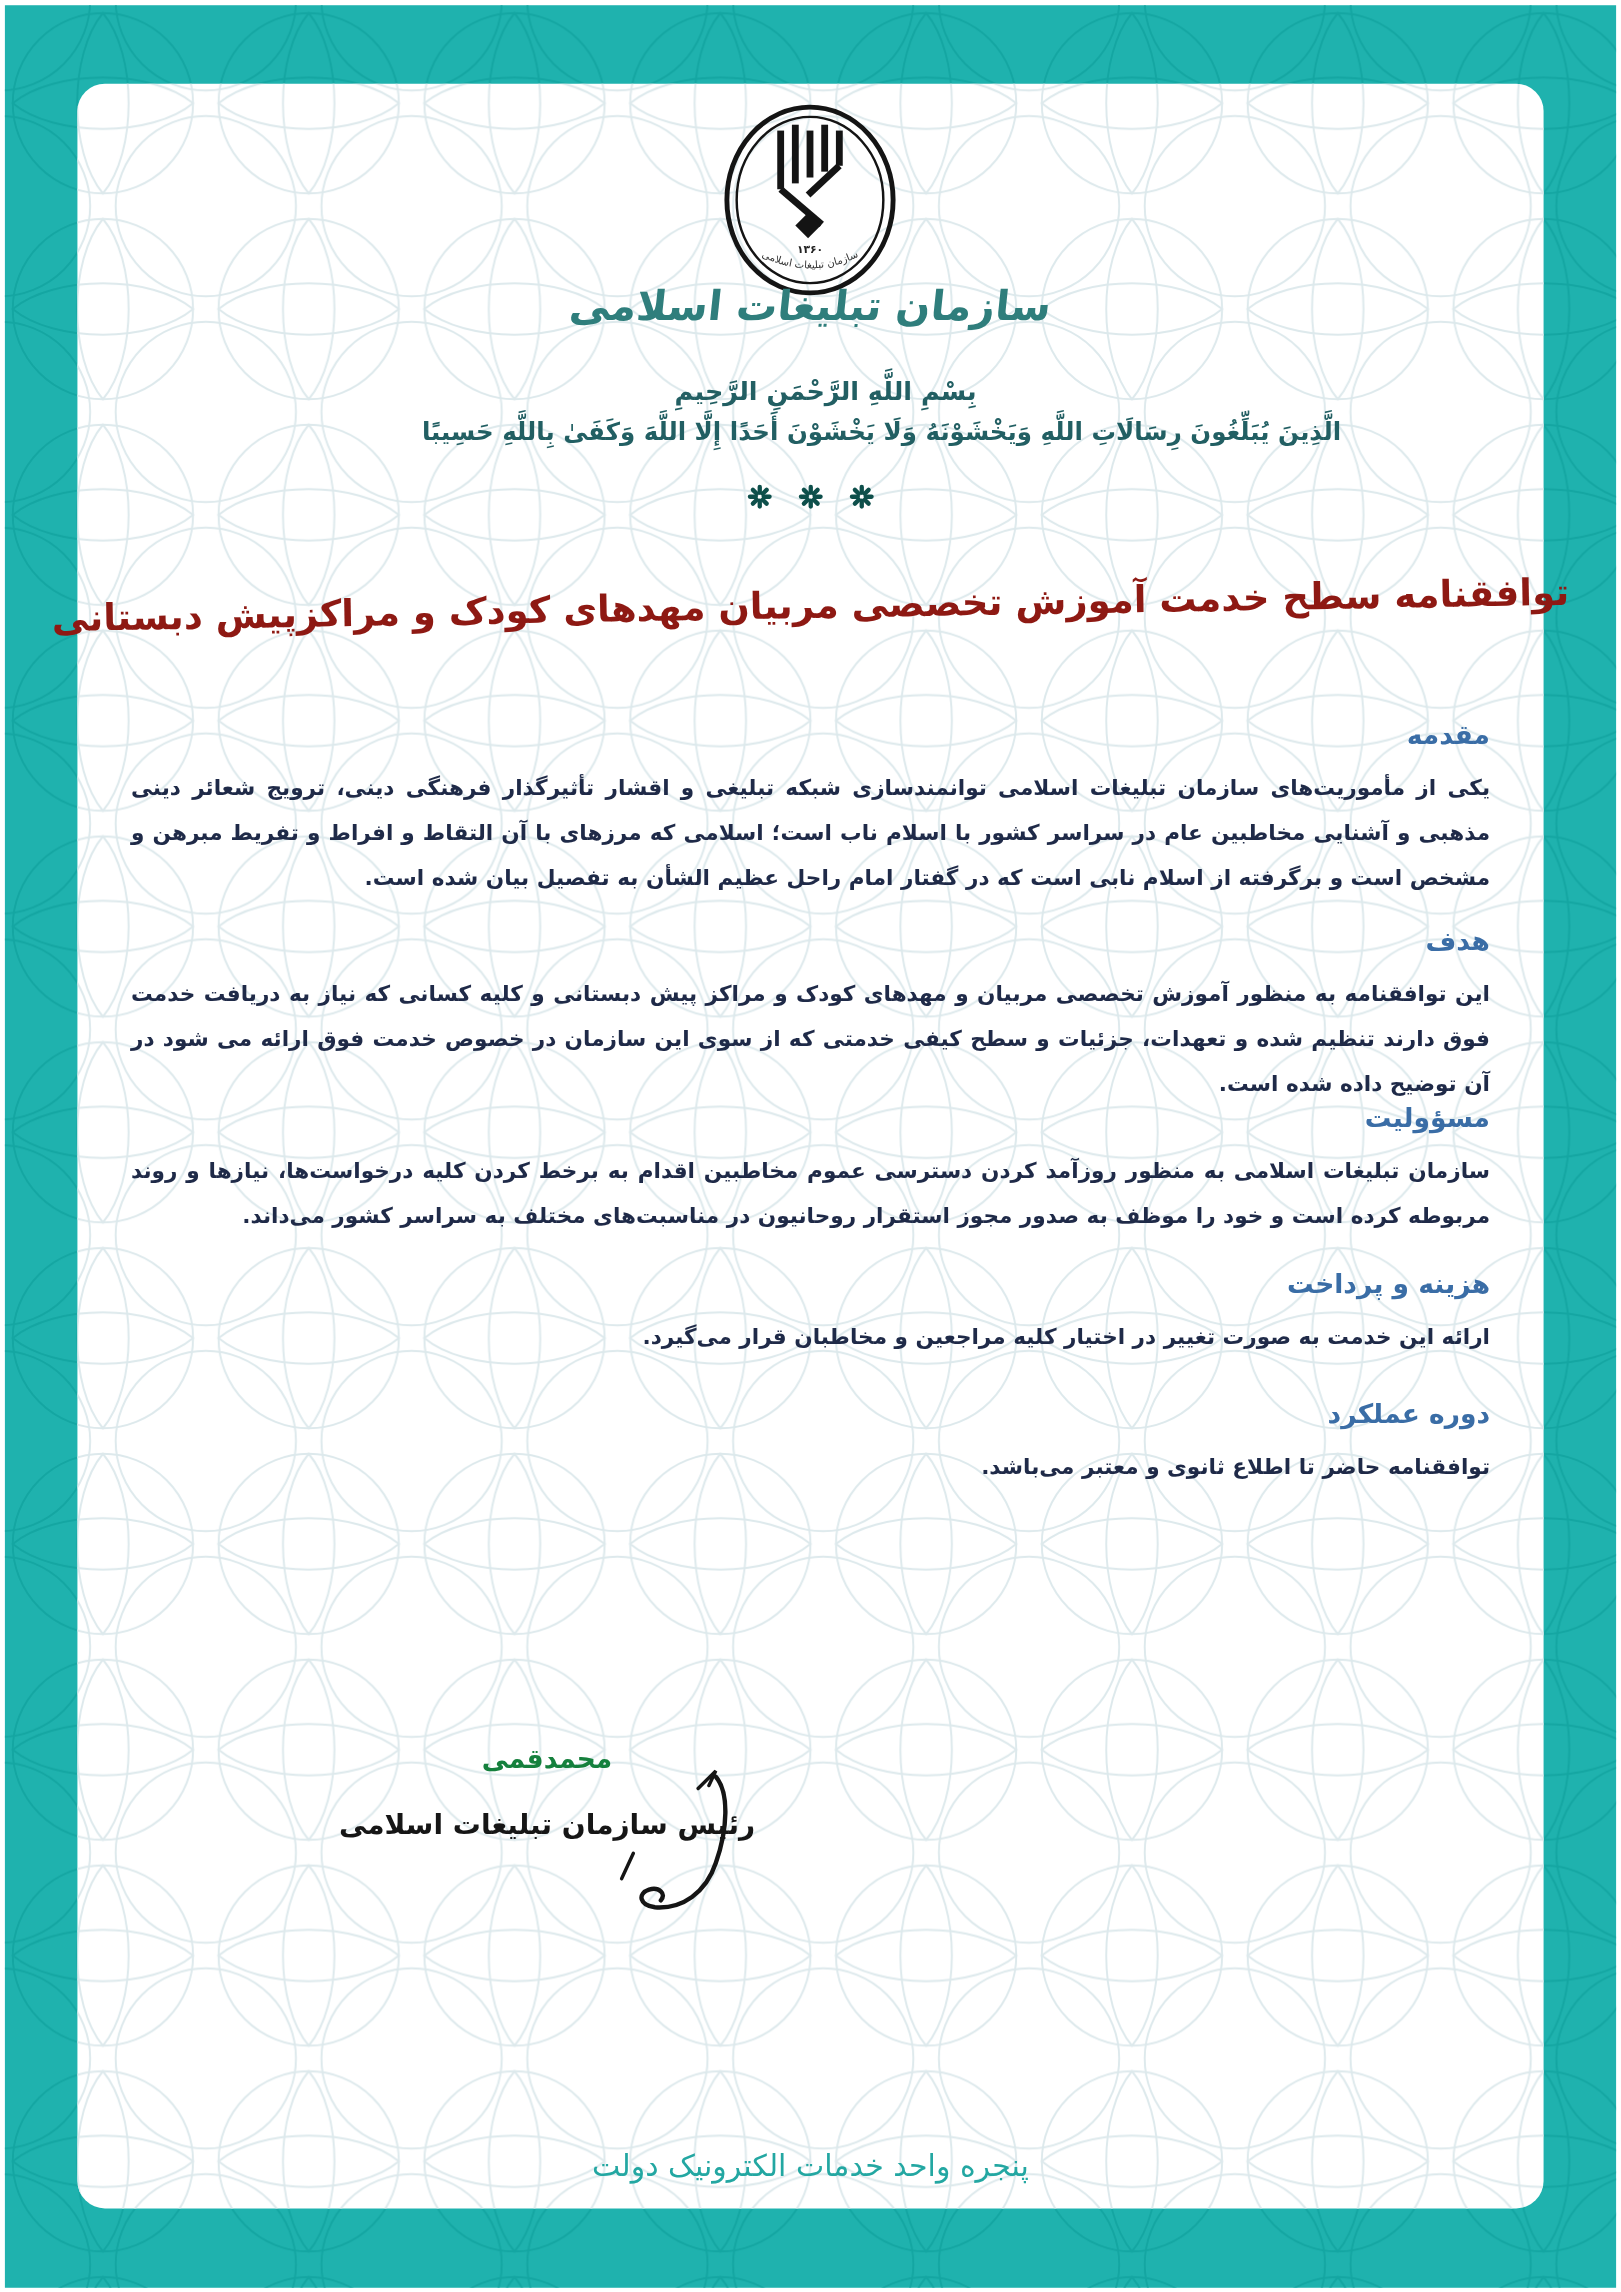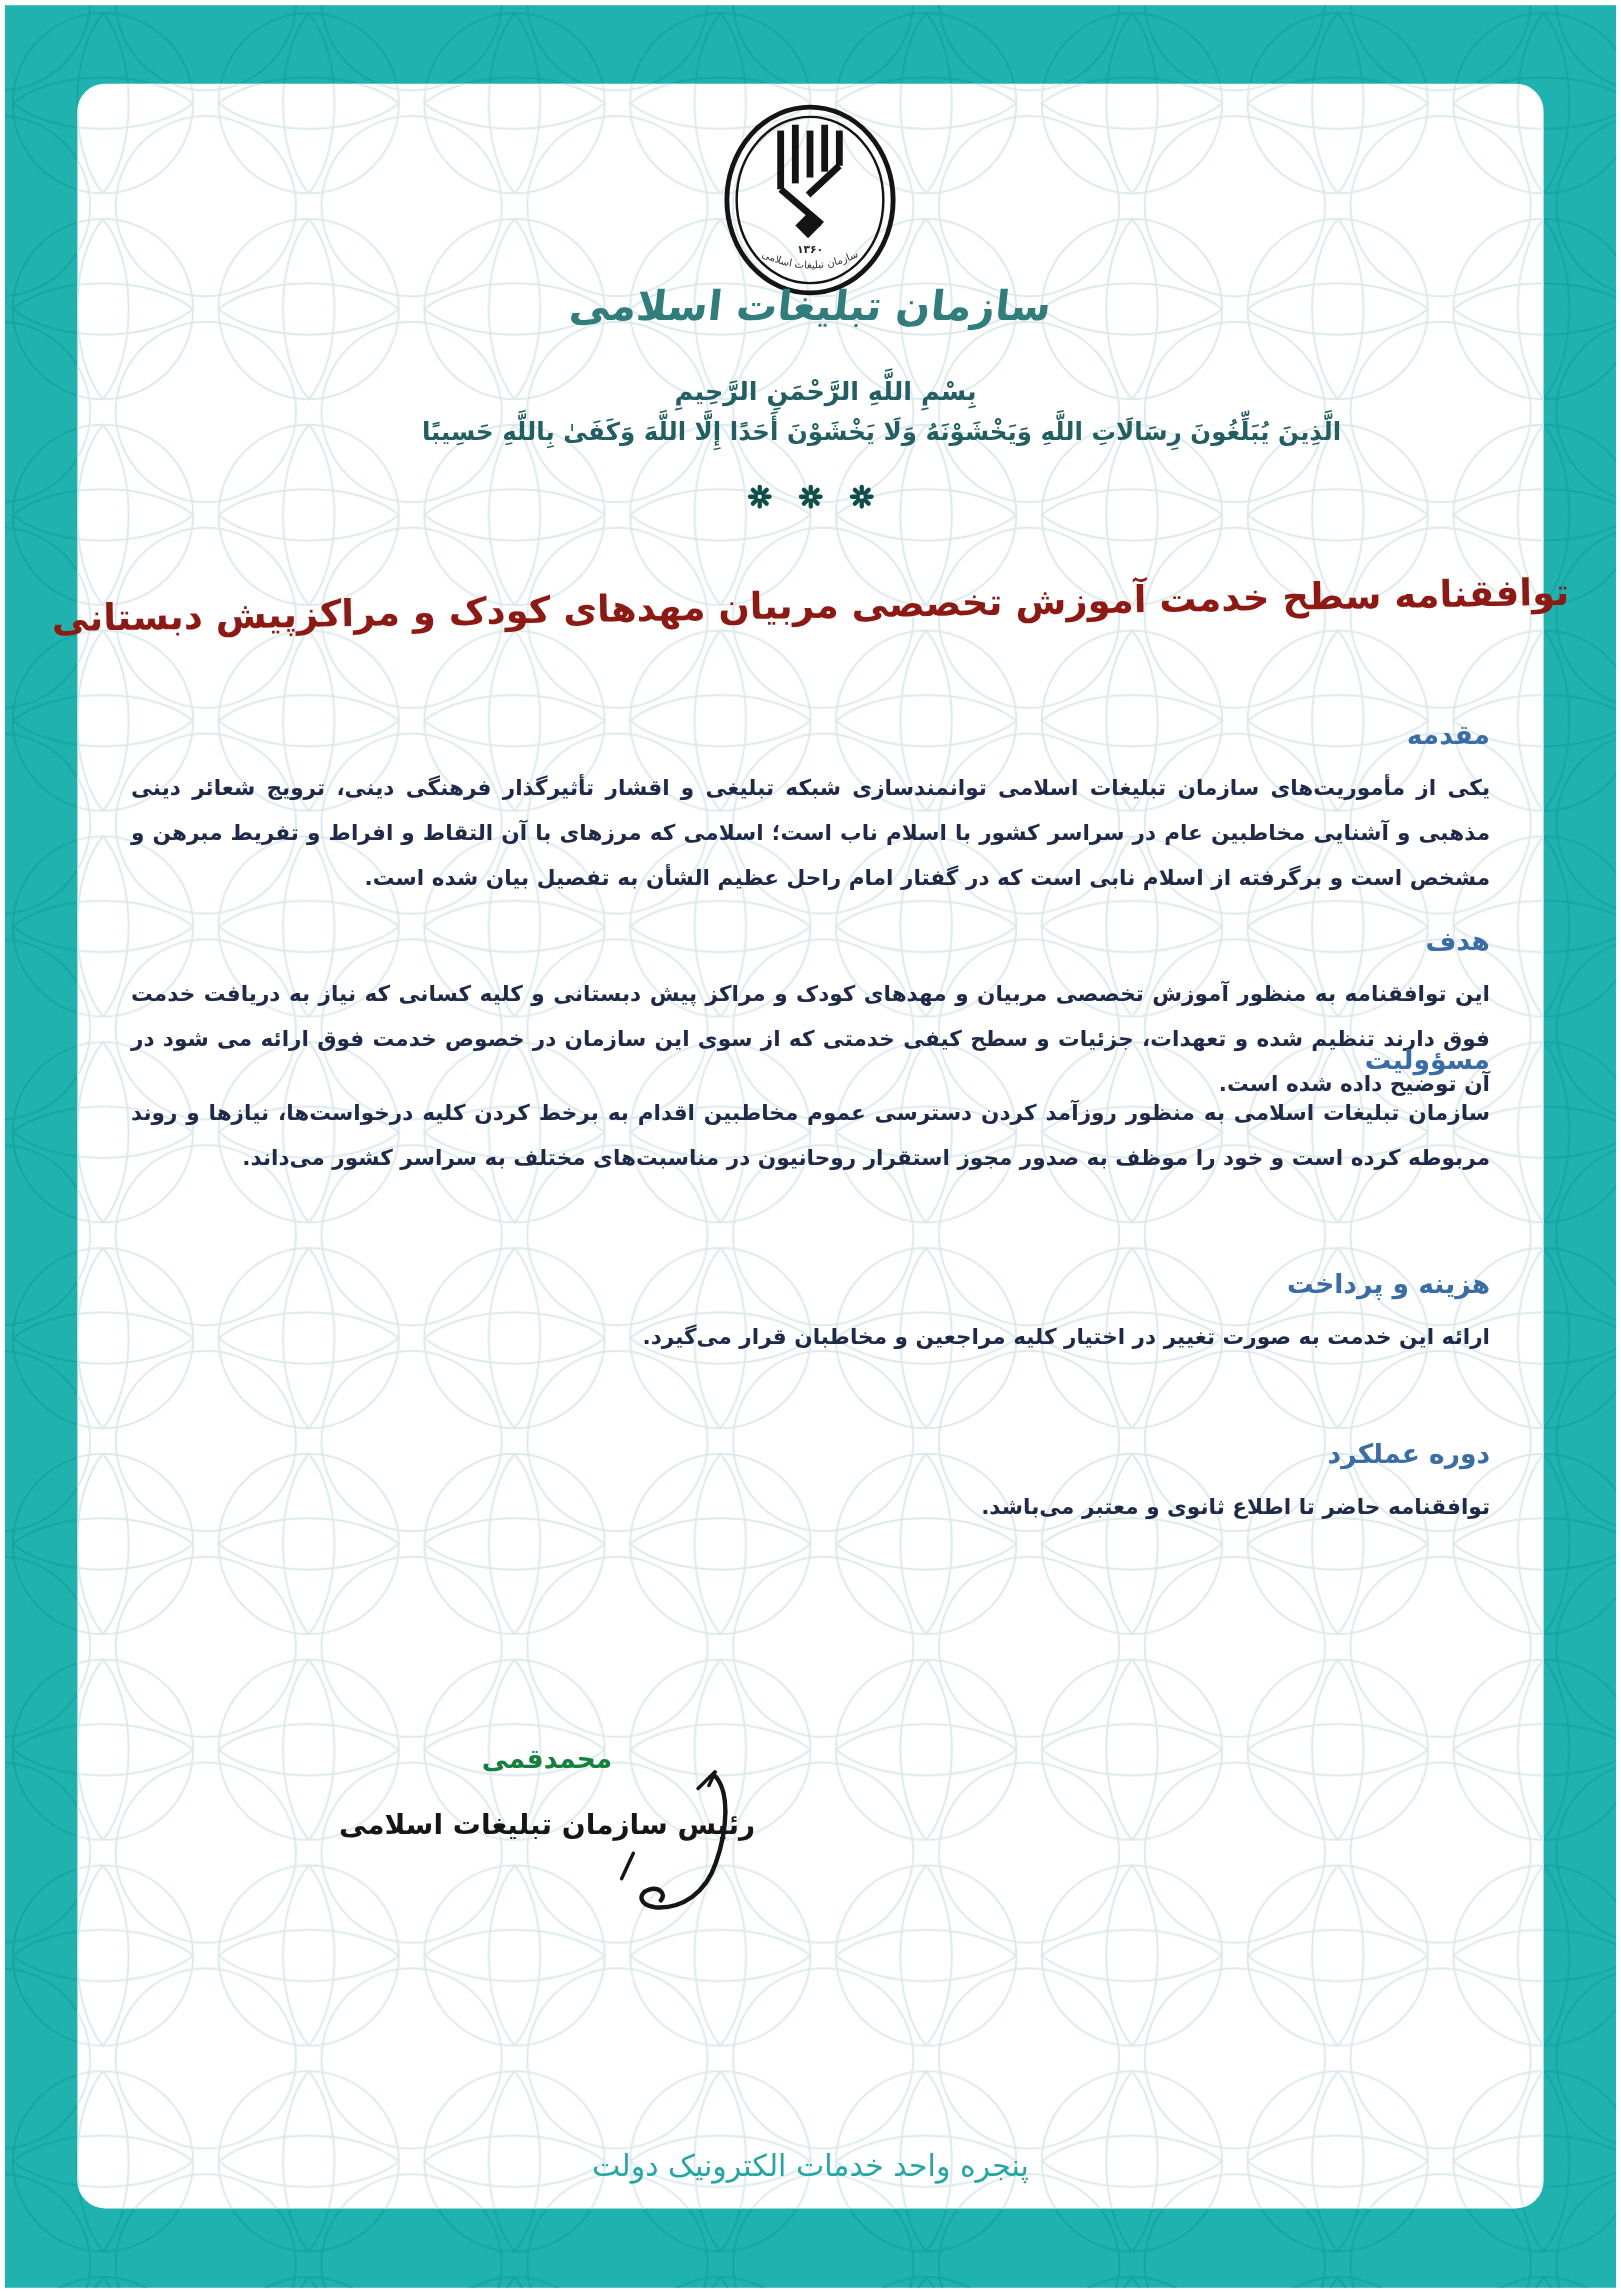--- a/index.html
+++ b/index.html
@@ -38,22 +38,22 @@
 
   .sec{position:absolute;right:131px;left:131px;direction:rtl;}
   .sec h2{
     margin:0 0 13.7px 0;font-size:26.5px;line-height:33px;font-weight:bold;
     color:#3a6da6;text-align:right;letter-spacing:-0.5px;
   }
   .sec p{
     margin:0;font-size:21.6px;line-height:45px;font-weight:bold;color:#1f2a48;
     text-align:justify;text-align-last:right;letter-spacing:-0.3px;
   }
-  .s1{top:718px;} .s2{top:924px;} .s3{top:1043px;}
-  .s4{top:1267px;} .s5{top:1397px;margin-top:40px;} .s6{top:1514px;}
+  .s1{top:718px;} .s2{top:924px;} .s3{top:1101px;}
+  .s4{top:1267px;} .s5{top:1397px;} .s6{top:1514px;}
 
   .sig-name{
     position:absolute;left:390px;width:314px;top:1743px;text-align:center;direction:rtl;
     font-size:26.5px;font-weight:bold;color:#15803d;
   }
   .sig-role{
     position:absolute;left:302px;width:490px;top:1808px;text-align:center;direction:rtl;
     font-size:28px;font-weight:bold;color:#161616;letter-spacing:-1px;
   }
   .sig-mark{position:absolute;left:600px;top:1759px;}

